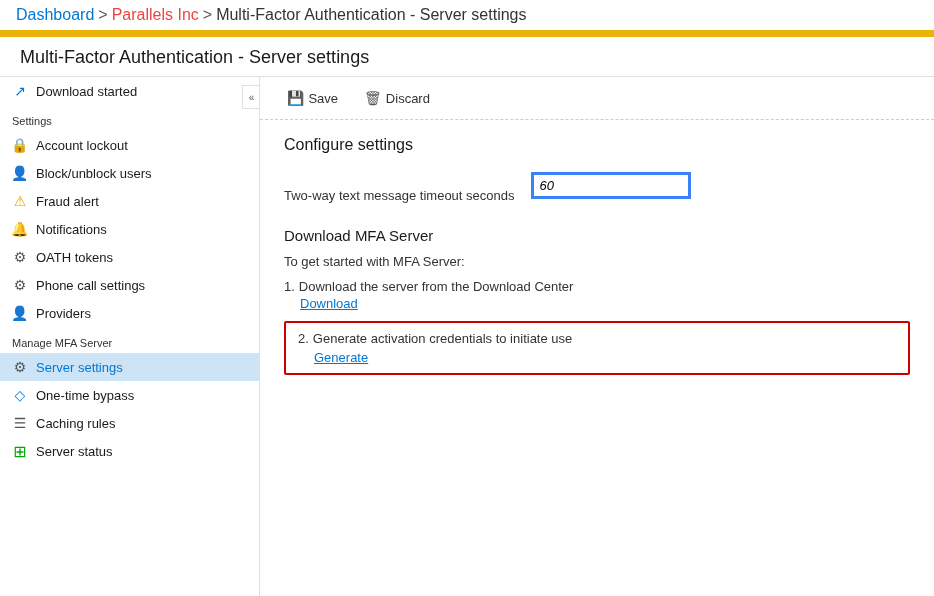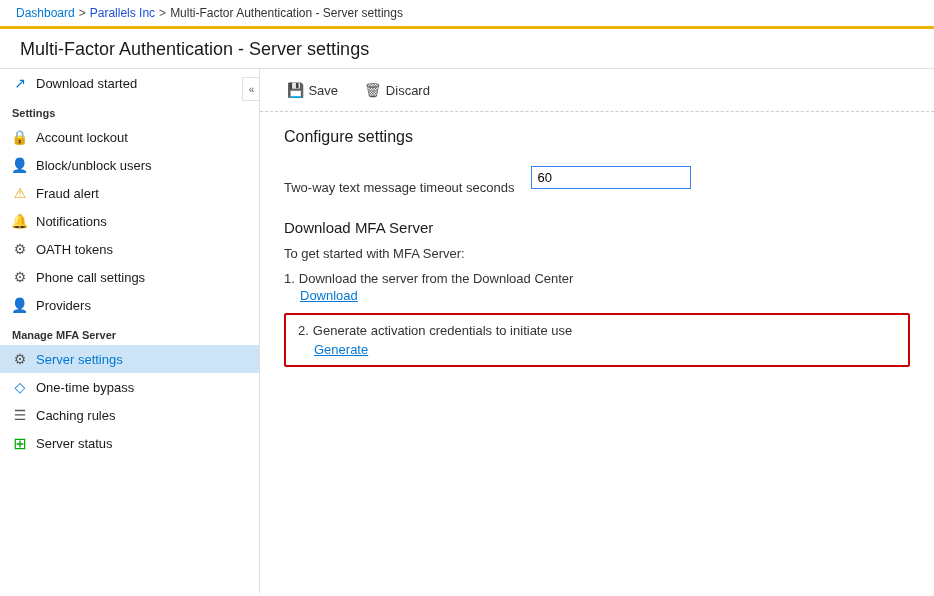--- a/index.html
+++ b/index.html
@@ -1,23 +1,23 @@
 <!DOCTYPE html>
 <html><head>
   <meta charset="utf-8">
   <style>
     * { box-sizing: border-box; margin: 0; padding: 0; }
     body { font-family: 'Segoe UI', Arial, sans-serif; font-size: 13px; color: #1a1a1a; background: #fff; width: 934px; height: 596px; overflow: hidden; }
 
     
     .breadcrumb-bar {
       background: #fff;
-      border-bottom: 3px solid #eab308;
+      border-bottom: 7px solid #eab308;
       padding: 6px 16px;
-      font-size: 12px;
+      font-size: 16px;
       color: #0078d4;
       display: flex;
       align-items: center;
       gap: 4px;
     }
     .breadcrumb-bar span.sep { color: #555; }
     .breadcrumb-bar span.current { color: #333; }
 
     
     .page-title-bar {
@@ -60,21 +60,21 @@
       display: flex;
       align-items: center;
       justify-content: center;
       font-size: 10px;
       color: #555;
       z-index: 10;
     }
 
     .sidebar-section-label {
       font-size: 11px;
-      font-weight: 700;
+      font-weight: 400;
       color: #333;
       padding: 10px 12px 4px 12px;
       text-transform: none;
     }
 
     .sidebar-item {
       display: flex;
       align-items: center;
       gap: 8px;
       padding: 6px 12px;
@@ -143,25 +143,26 @@
       align-items: center;
       gap: 16px;
       margin-bottom: 24px;
     }
     .form-label {
       font-size: 13px;
       color: #333;
       margin-top: 20px;
     }
     .form-input {
-      border: 1px solid #3b82f6;
+      border: 3px solid #3b82f6;
       padding: 3px 6px;
       font-size: 13px;
       width: 160px;
       outline: none;
+      font-style: italic;
     }
 
     .download-section { margin-top: 8px; }
     .download-title {
       font-size: 15px;
       font-weight: 400;
       color: #1a1a1a;
       margin-bottom: 10px;
     }
     .download-subtitle {
@@ -200,21 +201,21 @@
       margin-left: 0;
       margin-top: 2px;
     }
   </style>
 </head>
 <body>
 
 <div class="breadcrumb-bar">
   <span style="cursor:pointer;color:#0078d4;">Dashboard</span>
   <span class="sep">&gt;</span>
-  <span style="cursor:pointer;color:#1d4ed8;">Parallels Inc</span>
+  <span style="cursor:pointer;color:#ef4444;">Parallels Inc</span>
   <span class="sep">&gt;</span>
   <span class="current">Multi-Factor Authentication - Server settings</span>
 </div>
 
 <div class="page-title-bar">
   <h1>Multi-Factor Authentication - Server settings</h1>
 </div>
 
 <div class="layout">
 

